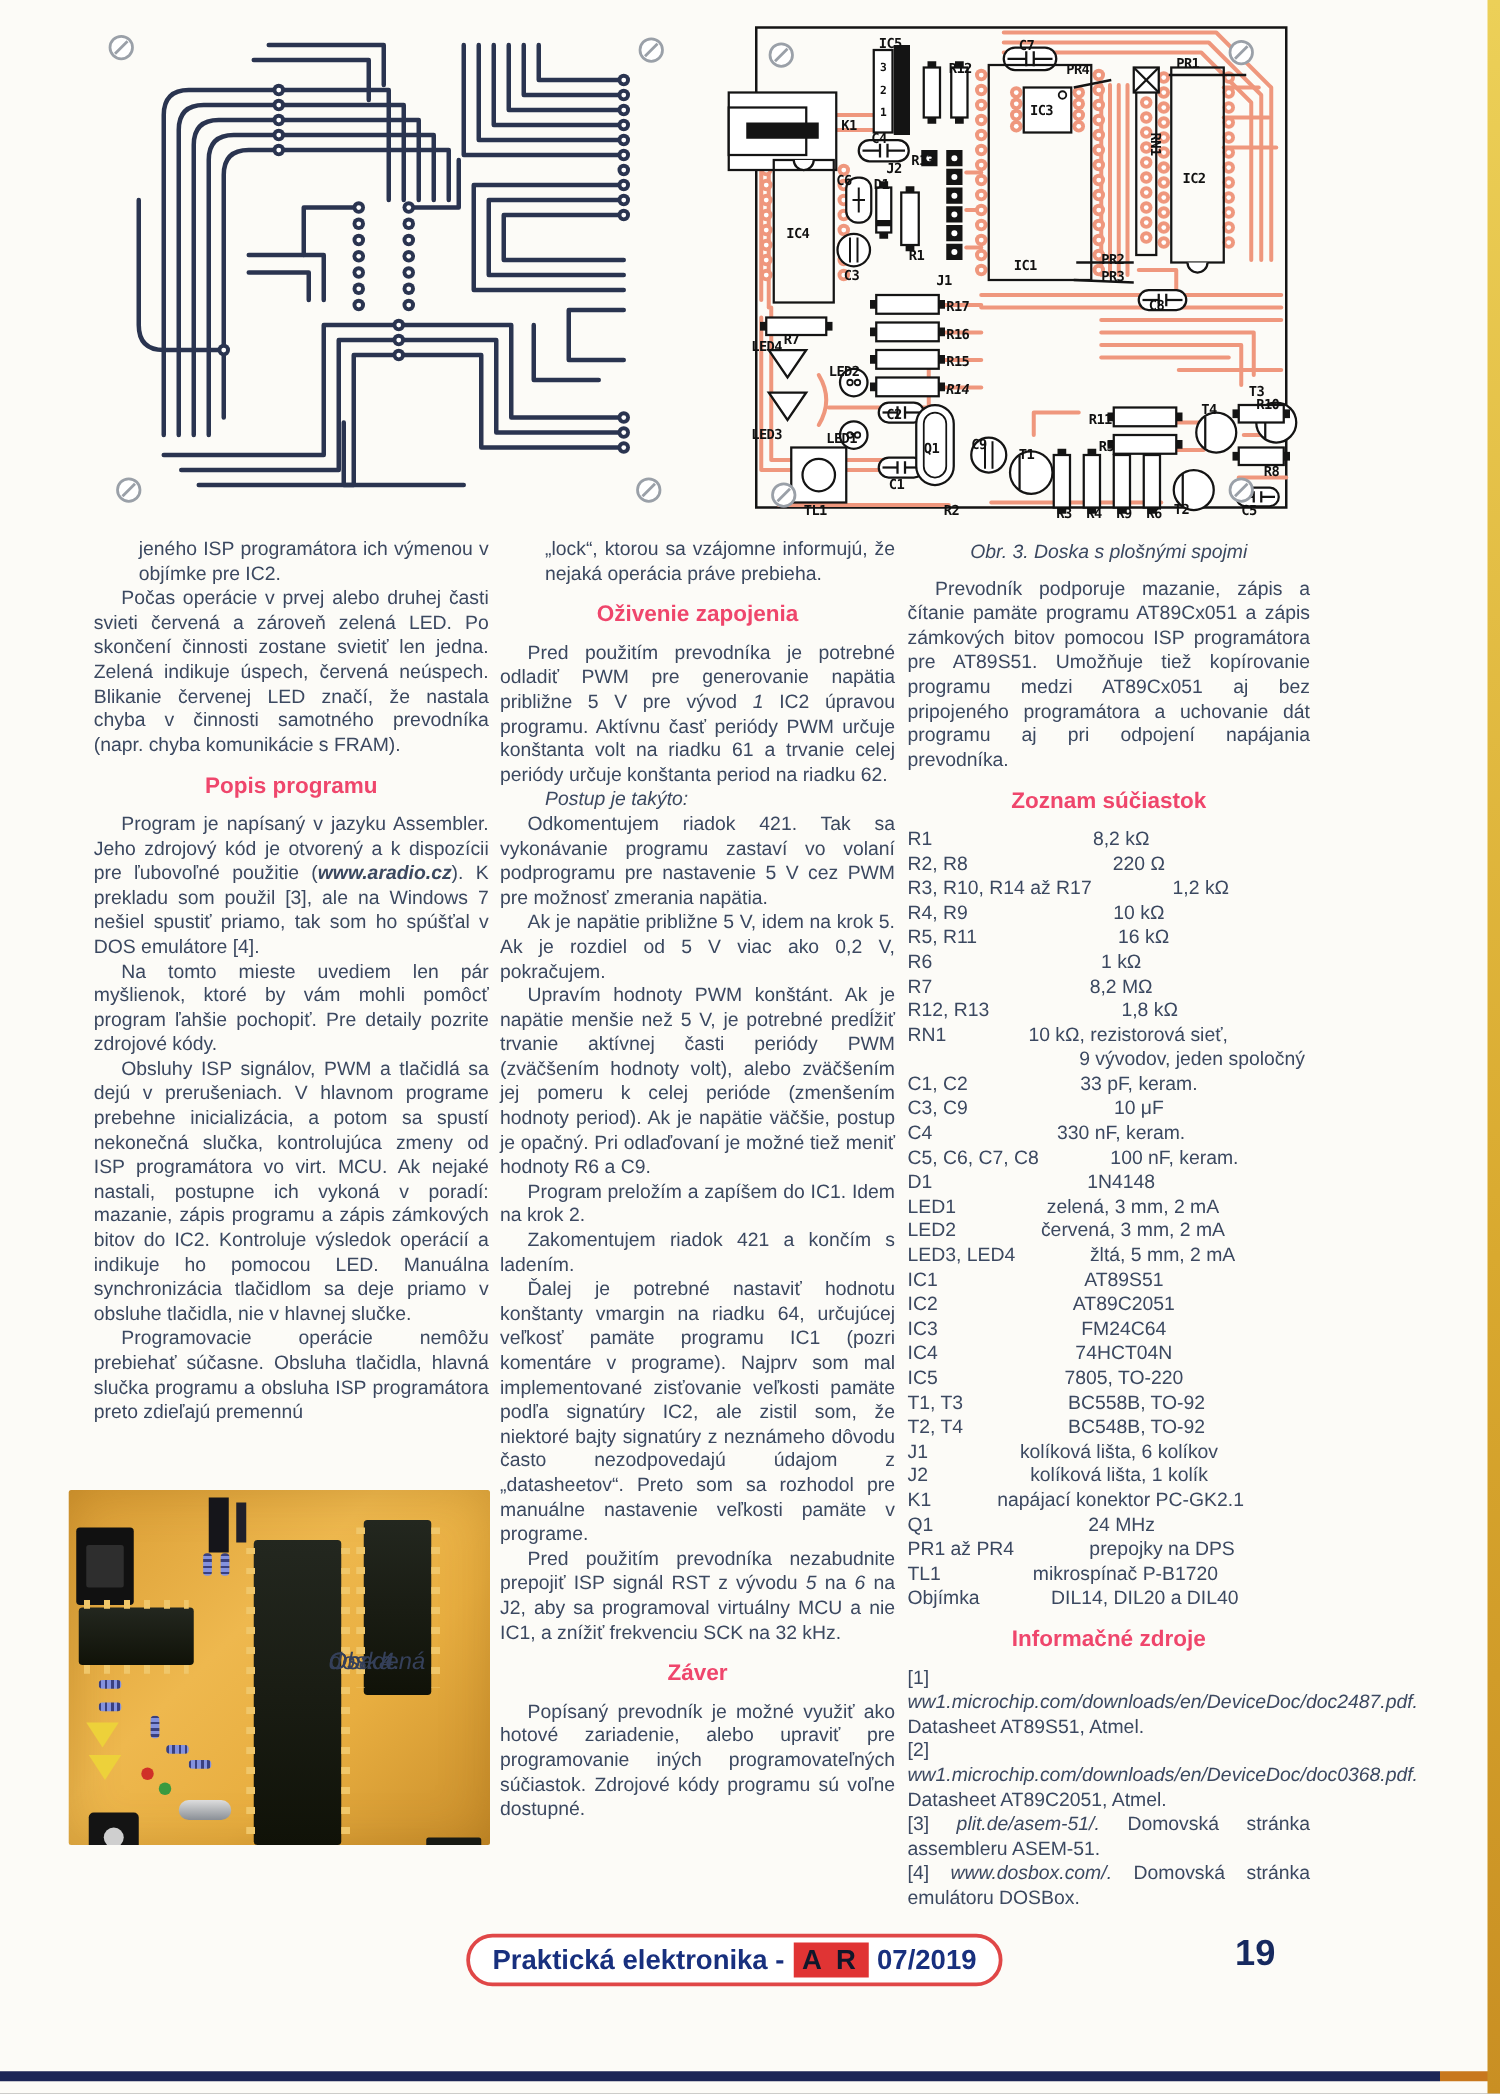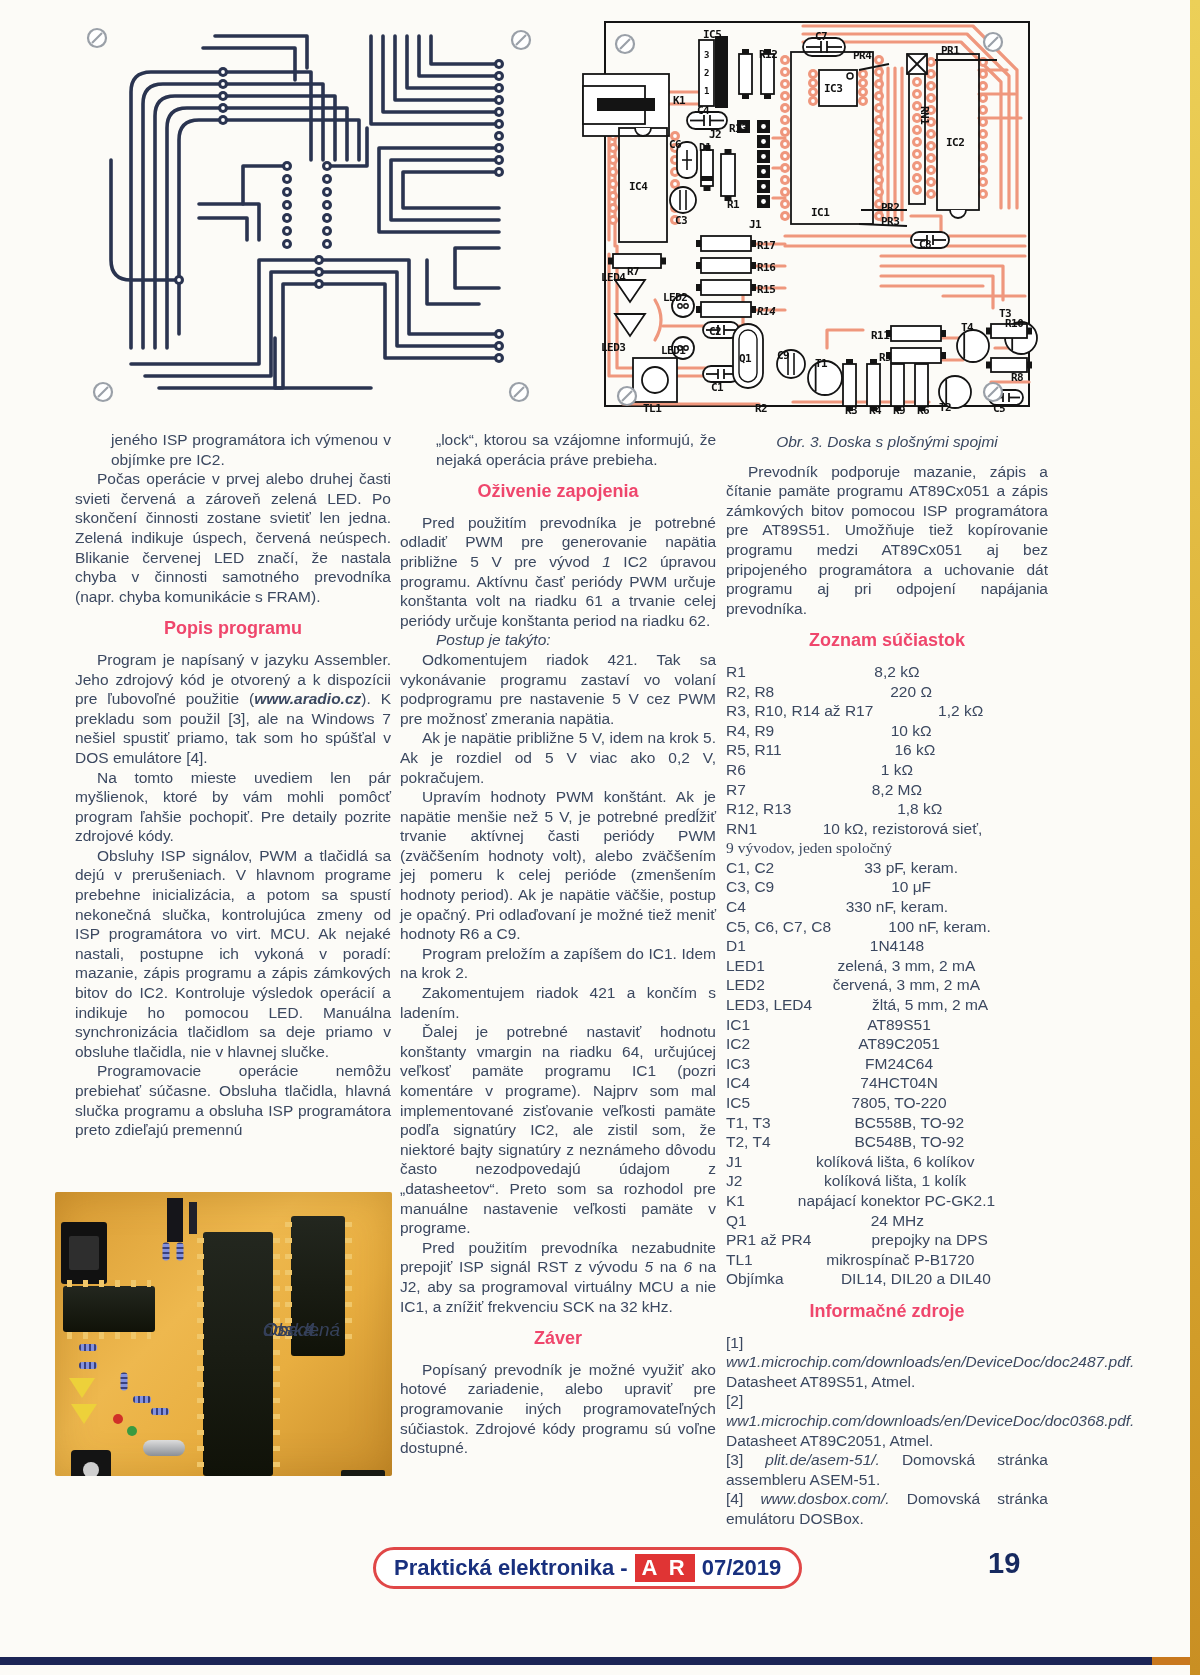--- a/index.html
+++ b/index.html
@@ -17,21 +17,21 @@
   .col p{margin:0;text-indent:22px;}
   .col p.ni{text-indent:0;margin-left:36px;}
   .col p.it{font-style:italic;}
   .heading{color:#ef466c;font-weight:bold;text-align:center;font-size:18px;
            margin:13px 0 11px;text-indent:0 !important;}
   .caption{font-style:italic;text-align:center;text-indent:0 !important;margin:2px 0 10px !important;
            color:#3b4860;}
   .prow{display:flex;margin:0;}
   .pn{white-space:nowrap;}
   .pv{flex:1;text-align:center;}
-  .pv2{flex:1;text-align:left;padding-right:4px;font-family:Liberation Serif, serif;}
+  .pv2{flex:1;text-align:right;padding-right:4px;}
   .ref{margin:0;text-indent:0 !important;}
   .parts-wrap{margin-top:2px;}
   
   .photo{position:absolute;left:55px;top:1192px;width:337px;height:284px;border-radius:2px;
          background:linear-gradient(135deg,#d99c34 0%,#eeb84e 40%,#e8ae40 65%,#c98e2b 100%);
          overflow:hidden;box-shadow:inset 0 0 40px rgba(120,70,0,.25);}
   .photo *{position:absolute;}
   .ph-caption{left:208px;top:124px;width:124px;text-align:center;font-style:italic;
               font-size:19px;line-height:27px;color:#35405a;}
   .ph-jack{left:6px;top:30px;width:46px;height:62px;background:#111;border-radius:3px;}
@@ -50,21 +50,21 @@
   .ph-xtal{left:88px;top:248px;width:42px;height:16px;border-radius:8px;
            background:linear-gradient(180deg,#ddd,#8a8f96);}
   .ph-sw{left:16px;top:258px;width:40px;height:40px;background:#141414;border-radius:4px;}
   .ph-sw-b{left:28px;top:270px;width:16px;height:16px;border-radius:50%;background:#cfcfcf;}
   .ph-cap{width:22px;height:22px;border-radius:50%;background:radial-gradient(circle at 35% 35%,#3a4668,#151a30);}
   .ph-chip{left:286px;top:278px;width:44px;height:30px;background:#181a14;border-radius:2px;}
   
   .footer-badge{position:absolute;left:373px;top:1547px;display:inline-flex;align-items:center;
                 background:#fff;border:3px solid #e04747;border-radius:26px;padding:4px 18px;
                 font-weight:bold;font-size:22px;color:#18307e;white-space:nowrap;}
-  .footer-ar{background:#e03434;color:#ffffff;padding:1px 7px;margin:0 7px;letter-spacing:3px;}
+  .footer-ar{background:#e03434;color:#0f172a;padding:1px 7px;margin:0 7px;letter-spacing:3px;}
   .page-number{position:absolute;left:988px;top:1547px;font-size:29px;font-weight:bold;color:#16295f;}
   .bottom-rule{position:absolute;left:0;top:1657px;width:1152px;height:8px;background:#1c2556;}
   .bottom-rule-o{position:absolute;left:1152px;top:1657px;width:48px;height:8px;background:#c8781e;}
   .edge-strip{position:absolute;left:1190px;top:0;width:10px;height:1675px;
               background:linear-gradient(180deg,#ecd058,#d9a92f 60%,#c98f23);}
 </style>
 </head>
 <body>
 
 <div class="page">

